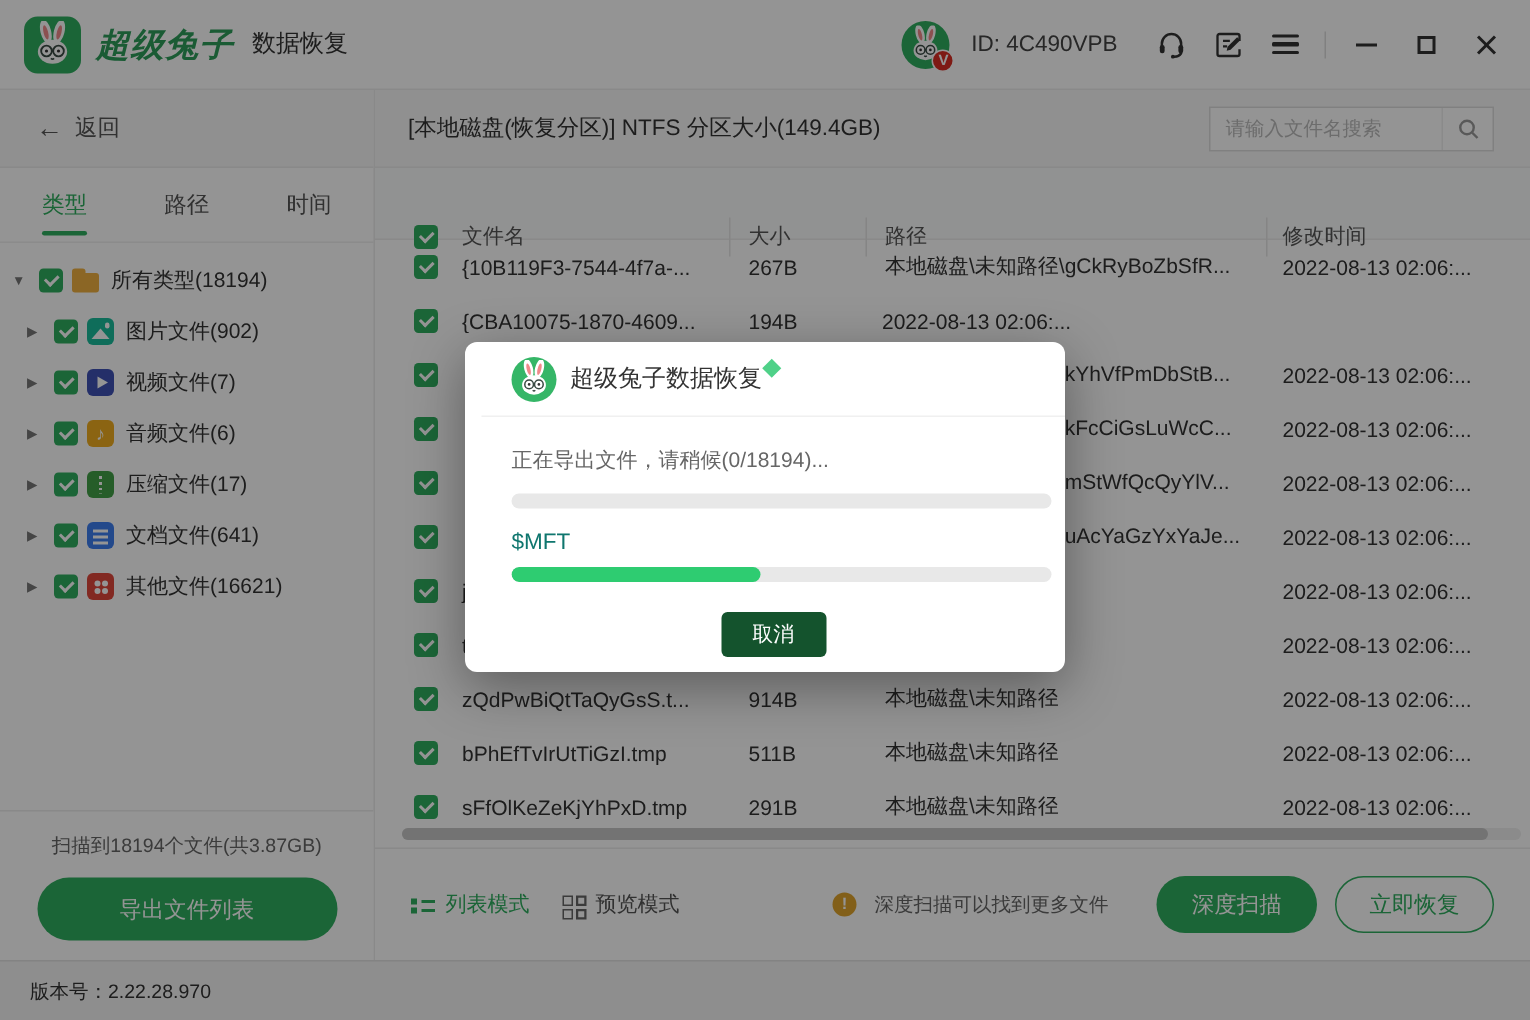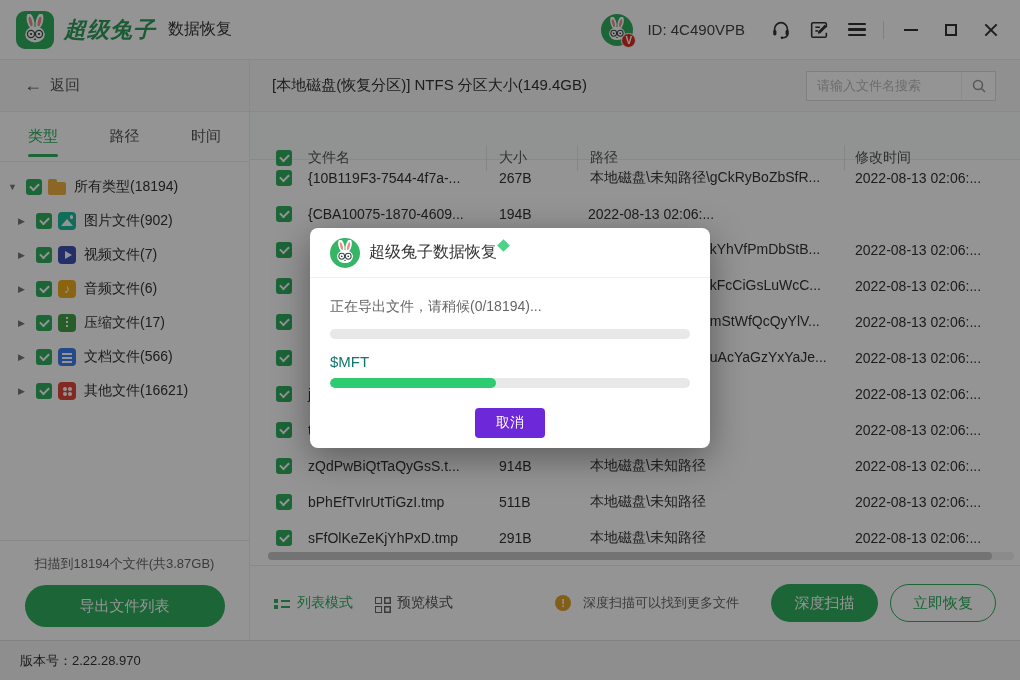--- a/index.html
+++ b/index.html
@@ -143,34 +143,34 @@
                  color:#2fae5f; font-size:15px; cursor:pointer; font-family:inherit; }
 
   
   .statusbar { position:absolute; left:0; top:640px; width:1020px; height:40px; background:#f5f5f5;
                border-top:1px solid #e2e2e2; display:flex; align-items:center; padding-left:20px; }
   .version { font-size:13px; color:#333; }
 
   
   .overlay { position:absolute; inset:0; background:rgba(0,0,0,0.42); z-index:50; }
   .modal { position:absolute; left:310px; top:228px; width:400px; height:220px; background:#fff;
-           border-radius:8px; box-shadow:0 10px 36px rgba(0,0,0,0.38); z-index:60; }
+           border-radius:8px; box-shadow:0 10px 36px rgba(0,0,0,0.38); z-index:60;padding-left:11px; }
   .modal-header { height:50px; border-bottom:1px solid #f0f0f0; display:flex; align-items:center;
                   padding:0 20px; position:relative; }
   .modal-logo { width:30px; height:30px; border-radius:50%; background:#35b667; display:flex;
                 align-items:center; justify-content:center; margin-right:9px; }
   .modal-title { font-size:16px; color:#333; }
   .diamond { width:9px; height:9px; background:#4fd188; transform:rotate(45deg); margin:-14px 0 0 2px; }
   .modal-body { padding:20px 20px 0; position:relative; }
   .status-text { font-size:14px; color:#666; margin-bottom:13px; }
   .bar { width:360px; height:10px; background:#e8e8e8; border-radius:5px; overflow:hidden; }
   .bar .fill { height:10px; background:#2ecc71; border-radius:5px; width:0; }
   .file-label { font-size:15px; color:#0f766e; margin:14px 0 8px; }
   .cancel-wrap { display:flex; justify-content:center; margin-top:20px; }
-  .cancel-btn { width:70px; height:30px; border:none; border-radius:4px; background:#6d28d9; color:#fff;
+  .cancel-btn { width:70px; height:30px; border:none; border-radius:4px; background:#14532d; color:#fff;
                 font-size:14px; cursor:pointer; font-family:Liberation Serif, serif; }
 
   svg.rabbit { display:block; }
 </style>
 </head>
 <body>
 
 <div id="app">
 
   <svg width="0" height="0" style="position:absolute">
@@ -290,21 +290,21 @@
       <div class="tree-row child">
         <span class="tw-arrow">▶</span>
         <span class="cbx"></span>
         <span class="ft-icon icon-archive"></span>
         <span class="tree-label">压缩文件(17)</span>
       </div>
       <div class="tree-row child">
         <span class="tw-arrow">▶</span>
         <span class="cbx"></span>
         <span class="ft-icon icon-document"></span>
-        <span class="tree-label">文档文件(566)</span>
+        <span class="tree-label">文档文件(641)</span>
       </div>
       <div class="tree-row child">
         <span class="tw-arrow">▶</span>
         <span class="cbx"></span>
         <span class="ft-icon icon-other"></span>
         <span class="tree-label">其他文件(16621)</span>
       </div>
     </div>
     <div class="side-footer">
       <div class="scan-summary">扫描到18194个文件(共3.87GB)</div>

